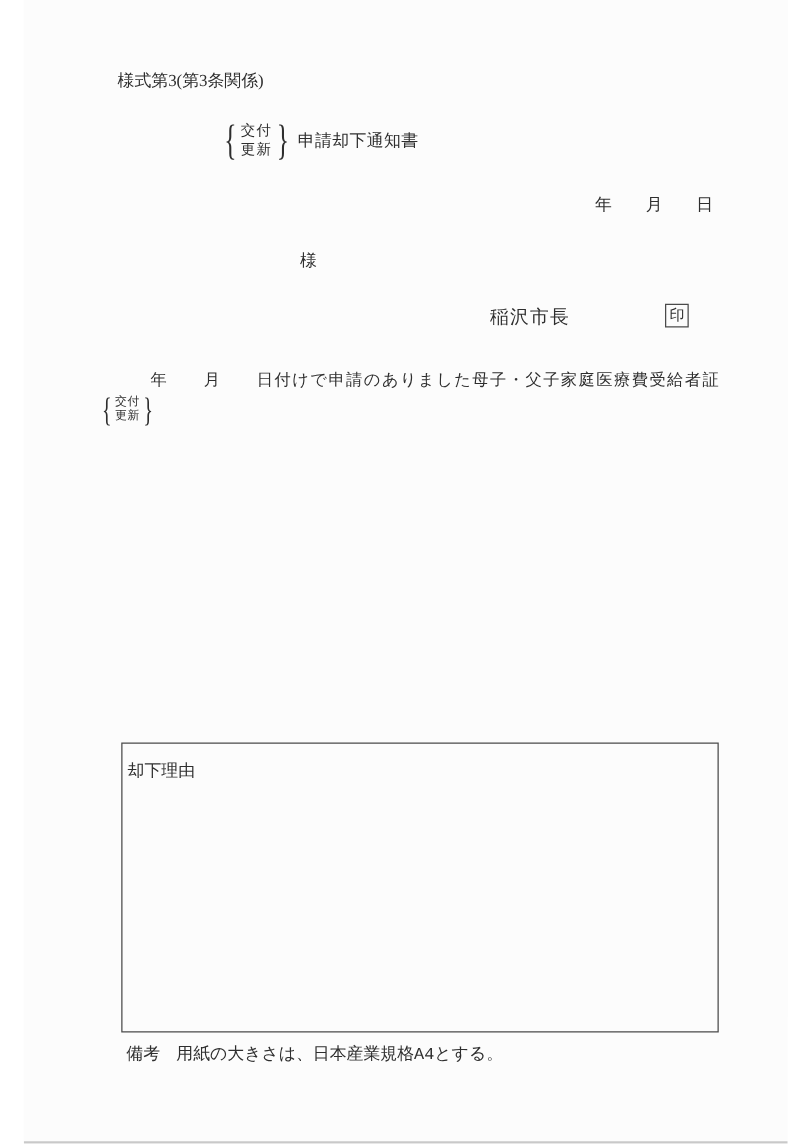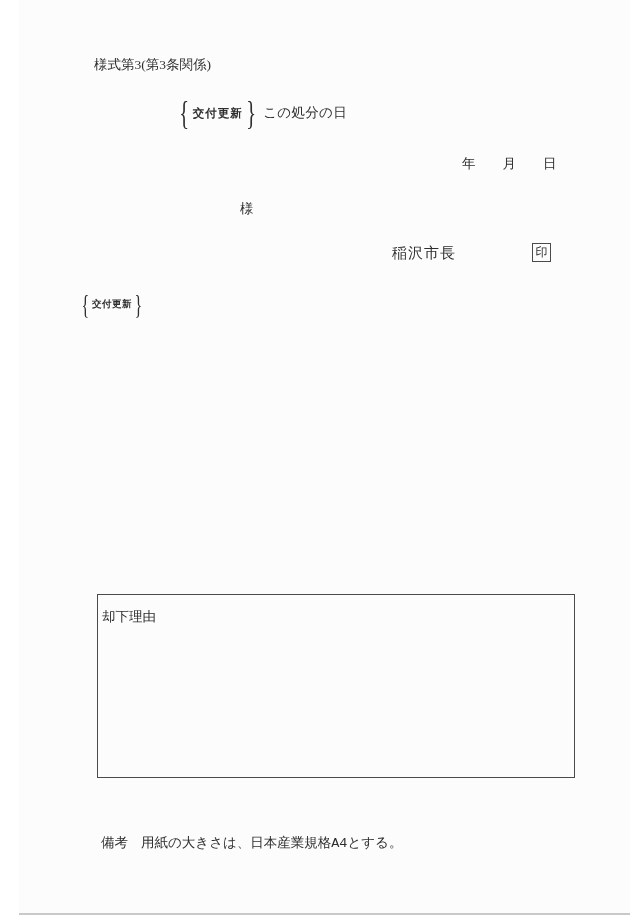--- a/index.html
+++ b/index.html
@@ -29,46 +29,46 @@
     display:flex;align-items:center;
     font-size:13.5px;letter-spacing:.3px;white-space:nowrap;
   }
   .title-suffix{margin-left:4px;}
 
   
   .brace-group{display:inline-flex;align-items:center;vertical-align:middle;}
   .brace{line-height:1;font-weight:400;display:inline-block;transform:scaleX(.6);}
   .brace-open::before{content:"{";}
   .brace-close::before{content:"}";}
-  .brace-stack{display:inline-flex;flex-direction:row;text-align:left;font-weight:bold;}
+  .brace-stack{display:inline-flex;flex-direction:column;text-align:left;}
   .brace-stack span{display:block;}
   .brace-group.lg .brace{font-size:34px;}
   .brace-group.lg .brace-stack{font-size:11.5px;line-height:1.3;letter-spacing:1px;}
   .brace-group.sm{height:14px;align-items:center;overflow:visible;margin:0 1px;}
   .brace-group.sm .brace{font-size:27px;}
   .brace-group.sm .brace-stack{font-size:9.5px;line-height:1.25;letter-spacing:.5px;}
 
-  .date-line{position:absolute;left:443px;top:155px;font-size:13.5px;white-space:pre;}
+  .date-line{position:absolute;left:457px;top:155px;font-size:13.5px;white-space:pre;}
   .addressee{position:absolute;left:221px;top:200px;font-size:13.5px;}
   .sender{position:absolute;left:373px;top:244px;font-size:15px;letter-spacing:1px;}
   .seal{
     position:absolute;left:513px;top:243px;
     width:19px;height:19px;border:1px solid var(--border);
     font-size:12px;display:flex;align-items:center;justify-content:center;
   }
 
   .body-text{
     position:absolute;left:59px;top:292px;width:497px;
     font-size:13px;line-height:23.4px;
     text-align:justify;text-justify:inter-character;
   }
   .body-text p{margin:0;}
 
   .reason-box{
-    position:absolute;left:78px;top:594px;width:478px;height:184px;
+    position:absolute;left:78px;top:594px;width:478px;height:232px;
     border:1px solid var(--border);
     padding:13px 4px;
     font-size:13.5px;
     font-family:Liberation Mono, monospace;
   }
 
   .remarks{position:absolute;left:82px;top:834px;font-size:13.5px;}
   .remarks-text{margin-left:13px;font-family:Liberation Mono, monospace;}
 </style>
 </head>
@@ -83,33 +83,33 @@
 
   <div class="doc-title">
     <span class="brace-group lg">
       <span class="brace brace-open"></span>
       <span class="brace-stack">
         <span>交付</span>
         <span>更新</span>
       </span>
       <span class="brace brace-close"></span>
     </span>
-    <span class="title-suffix">この処分の日</span>
+    <span class="title-suffix">申請却下通知書</span>
   </div>
 
   <div class="date-line">年　　月　　日</div>
 
   <div class="addressee">様</div>
 
   <div class="sender">稲沢市長</div>
 
   <div class="seal">印</div>
 
   <div class="body-text">
-    <p><span class="brace-group sm">
+    <p><span>　　　年　　月　　日付けで申請のありました母子・父子家庭医療費受給者証</span><span class="brace-group sm">
           <span class="brace brace-open"></span>
           <span class="brace-stack">
             <span>交付</span>
             <span>更新</span>
           </span>
           <span class="brace brace-close"></span>
         </span></p>
   </div>
 
   <div class="reason-box">

